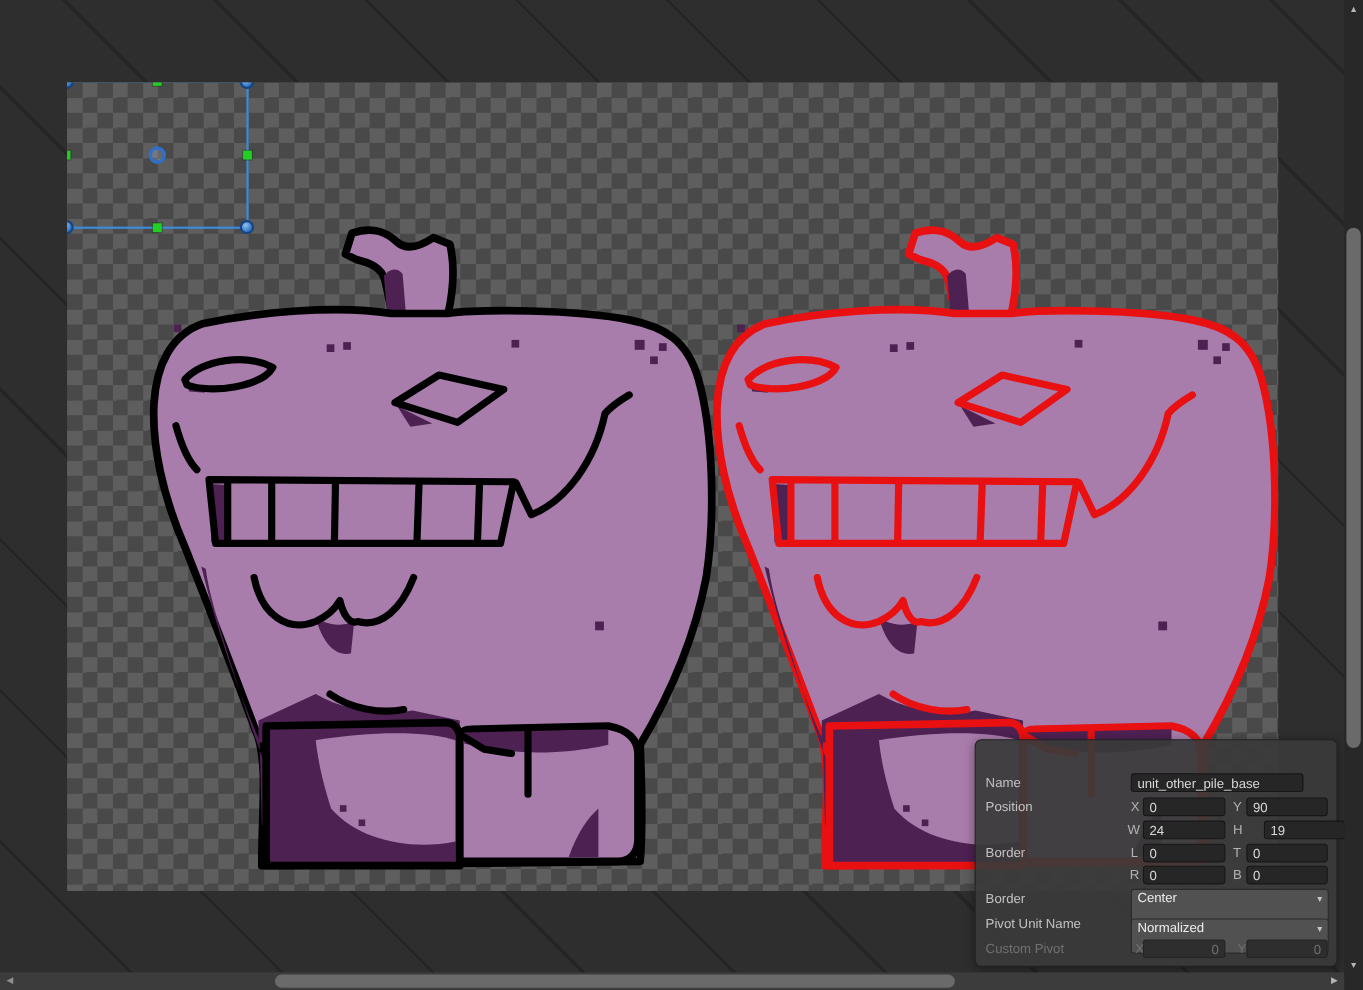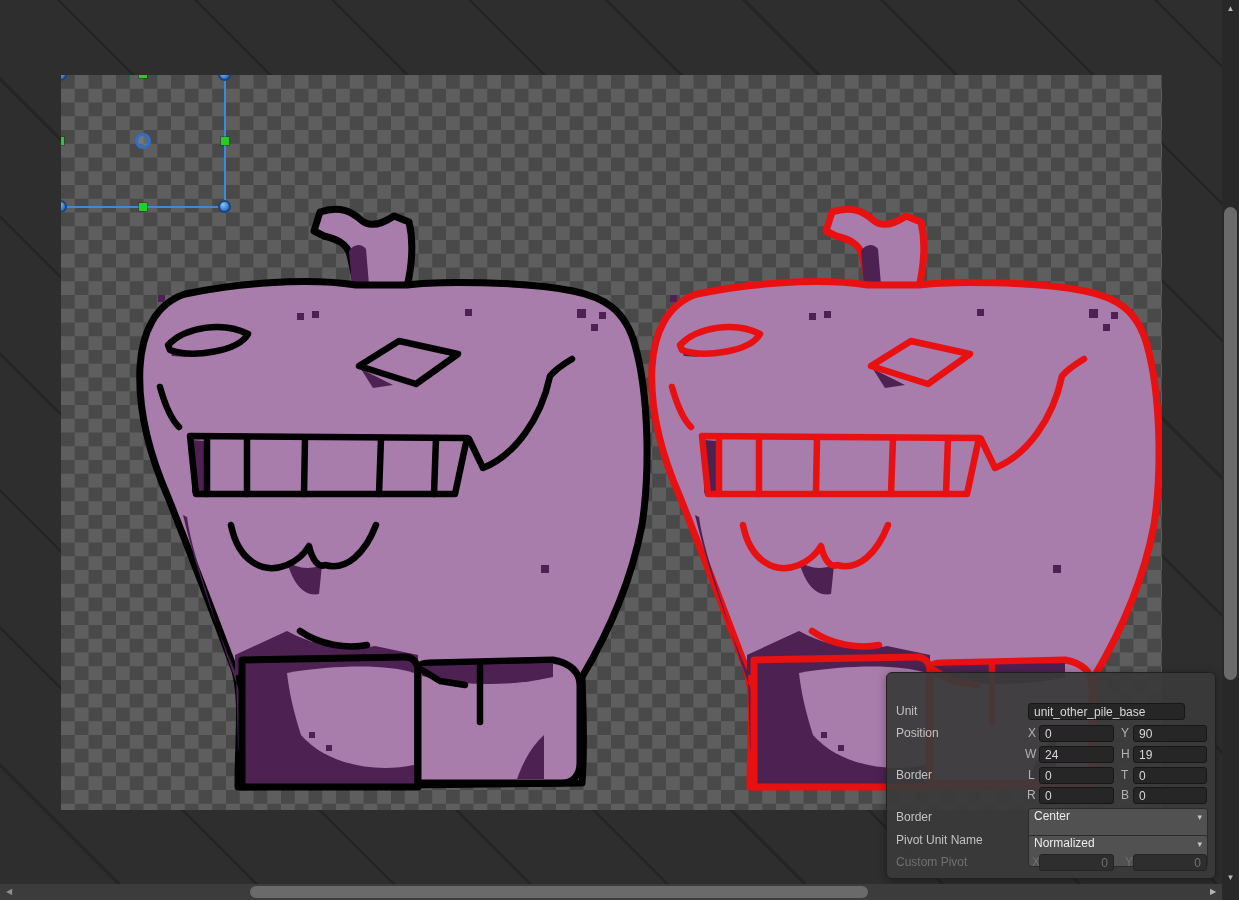--- a/index.html
+++ b/index.html
@@ -160,33 +160,33 @@
       <div class="hnd mid m-t"></div>
       <div class="hnd mid m-b"></div>
       <div class="hnd mid m-l"></div>
       <div class="hnd mid m-r"></div>
       <div class="hnd pivot"></div>
     </div>
   </div>
 
   <div class="panel">
 
-    <div class="rlabel" style="top:30px">Unit</div>
+    <div class="rlabel" style="top:30px">Name</div>
     <input class="fld" style="left: 141px; top: 30px; width: 157px;" value="unit_other_pile_base">
 
     <div class="rlabel" style="top:52px">Position</div>
     <div class="sub" style="left:141px;top:52px">X</div>
     <input class="fld" style="left: 152px; top: 52px; width: 75px;" value="0">
     <div class="sub" style="left:234px;top:52px">Y</div>
     <input class="fld" style="left: 246px; top: 52px; width: 74px;" value="90">
 
     <div class="sub" style="left:138px;top:73px">W</div>
     <input class="fld" style="left: 152px; top: 73px; width: 75px;" value="24">
     <div class="sub" style="left:234px;top:73px">H</div>
-    <input class="fld" style="left: 246px; top: 73px; width: 74px;" value="19">
+    <input class="fld" style="left: 262px; top: 73px; width: 74px;" value="19">
 
     <div class="rlabel" style="top:94px">Border</div>
     <div class="sub" style="left:141px;top:94px">L</div>
     <input class="fld" style="left: 152px; top: 94px; width: 75px;" value="0">
     <div class="sub" style="left:234px;top:94px">T</div>
     <input class="fld" style="left: 246px; top: 94px; width: 74px;" value="0">
 
     <div class="sub" style="left:140px;top:114px">R</div>
     <input class="fld" style="left: 152px; top: 114px; width: 75px;" value="0">
     <div class="sub" style="left:234px;top:114px">B</div>

